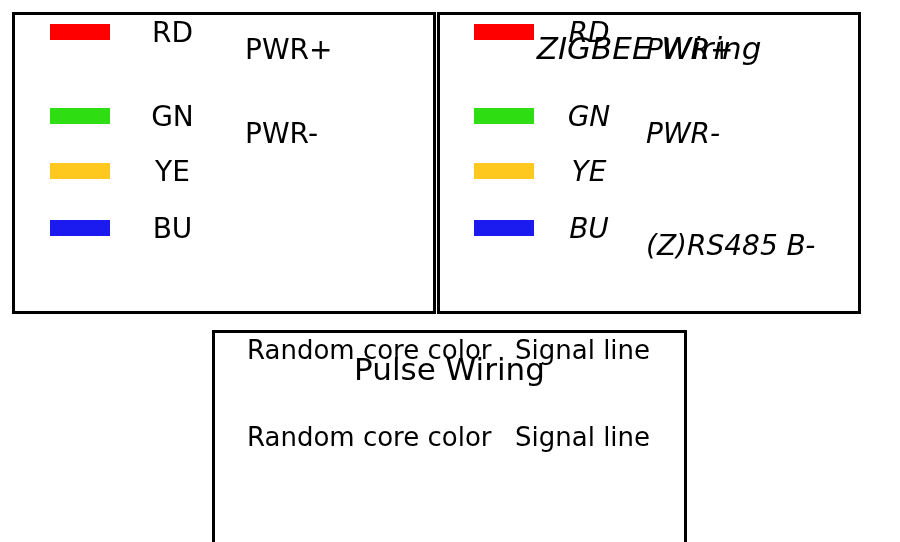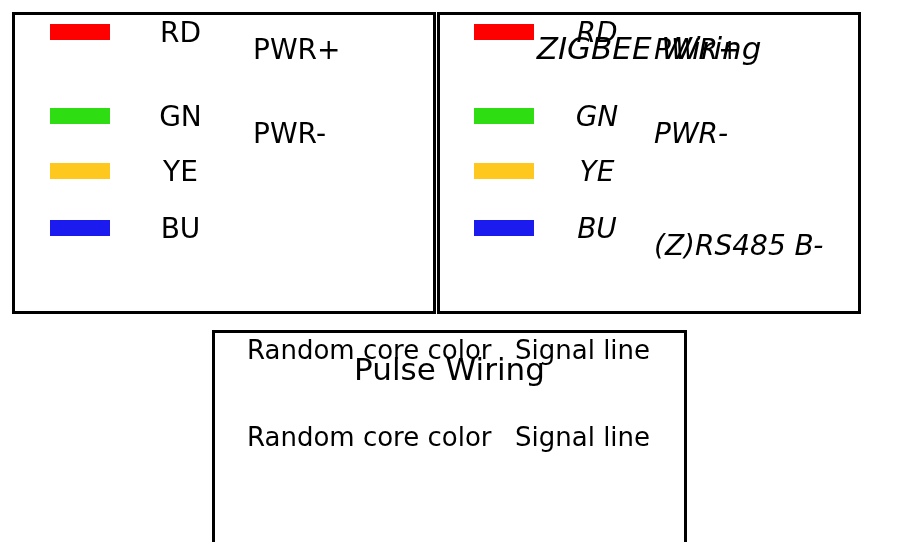--- a/index.html
+++ b/index.html
@@ -63,21 +63,20 @@
     flex: none;
   }
   .panel-rs485 .swatch { margin-left: 35px; }
   .panel-zigbee .swatch { margin-left: 34px; }
 
   .wire-code {
     flex: none;
     text-align: center;
     font-size: 28px;
     white-space: nowrap;
-    margin-left: 8px;
   }
   .panel-rs485 .wire-code { width: 125px; }
   .panel-zigbee .wire-code { width: 110px; }
 
   .wire-signal {
     flex: none;
     font-size: 28px;
     white-space: nowrap;
     margin-top: 35px;
   }

